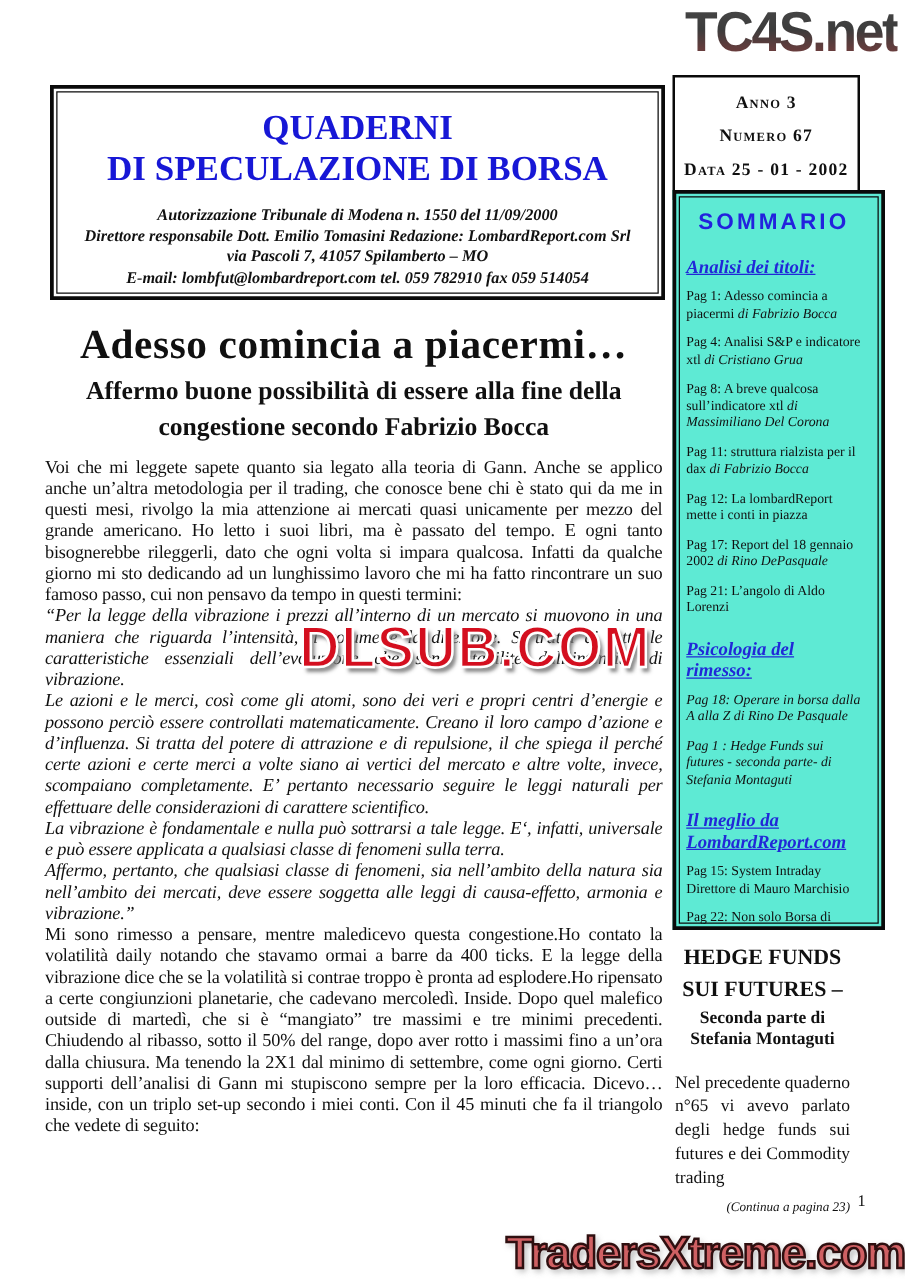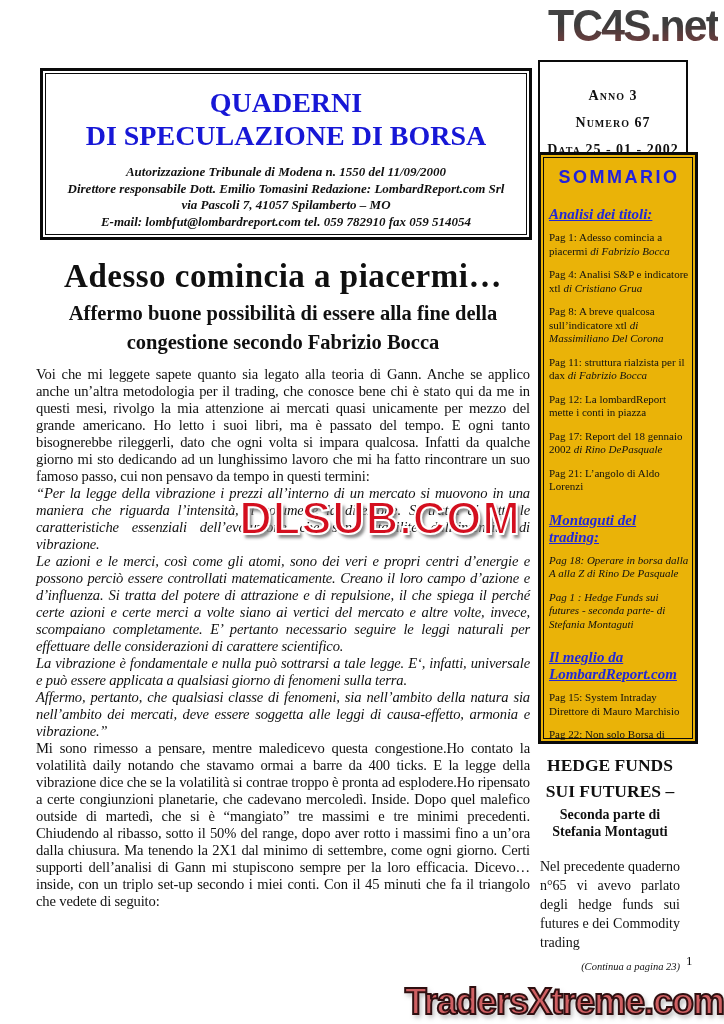--- a/index.html
+++ b/index.html
@@ -29,28 +29,28 @@
     font-size:28px;line-height:33px;
   }
   .masthead-auth{
     margin-top:12px;text-align:center;font-weight:bold;font-style:italic;
     font-size:13px;line-height:16.5px;color:#111;
   }
   
   .issue-box{
     position:absolute;left:538px;top:60px;width:142px;height:82px;
     border:2px solid #0a0a0a;display:flex;flex-direction:column;justify-content:space-around;
-    padding:20px 2px;text-align:center;
+    padding:7px 2px;text-align:center;
   }
   .issue-line{font-variant:small-caps;font-weight:bold;font-size:14px;letter-spacing:1px;}
   
   .sommario{
     position:absolute;left:538px;top:152px;width:140px;height:584px;
     border:3px solid #0a0a0a;outline:1px solid #0a0a0a;outline-offset:-6px;
-    padding:2px 6px 0 8px;overflow:hidden;background:#eab308;
+    padding:2px 16px 0 8px;overflow:hidden;background:#5eead4;
   }
   .sommario-title{
     font-family:"Liberation Sans", sans-serif;font-weight:bold;color:#2222dd;
     font-size:18px;letter-spacing:2.5px;text-align:center;margin:10px 0 10px 0;
   }
   .som-heading{
     color:#2128d8;font-style:italic;font-weight:bold;font-size:15px;
     text-decoration:underline;margin:8px 0 8px 0;line-height:17px;display:inline-block;
   }
   .som-item{font-size:11px;line-height:13.5px;margin:0 0 10px 0;}
@@ -120,21 +120,21 @@
 
   <a class="som-heading">Analisi dei titoli:</a>
   <div class="som-item"><span>Pag 1: Adesso comincia a piacermi</span> <span class="au">di Fabrizio Bocca</span></div>
   <div class="som-item"><span>Pag 4: Analisi S&amp;P e indicatore xtl</span> <span class="au">di Cristiano Grua</span></div>
   <div class="som-item"><span>Pag 8: A breve qualcosa sull’indicatore xtl</span> <span class="au">di Massimiliano Del Corona</span></div>
   <div class="som-item"><span>Pag 11: struttura rialzista per il dax</span> <span class="au">di Fabrizio Bocca</span></div>
   <div class="som-item"><span>Pag 12: La lombardReport mette i conti in piazza</span><span class="au"></span></div>
   <div class="som-item"><span>Pag 17: Report del 18 gennaio 2002</span> <span class="au">di Rino DePasquale</span></div>
   <div class="som-item"><span>Pag 21: L’angolo di Aldo Lorenzi</span><span class="au"></span></div>
 
-  <a class="som-heading">Montaguti del trading:</a>
+  <a class="som-heading">Psicologia del rimesso:</a>
   <div class="som-item all-italic"><span>Pag 18: Operare in borsa dalla A alla Z</span> <span class="au">di Rino De Pasquale</span></div>
   <div class="som-item all-italic"><span>Pag 1 : Hedge Funds sui futures - seconda parte-</span> <span class="au">di Stefania Montaguti</span></div>
 
   <a class="som-heading">Il meglio da LombardReport.com</a>
   <div class="som-item"><span>Pag 15: System Intraday Direttore</span> <span>di Mauro Marchisio</span></div>
   <div class="som-item"><span>Pag 22: Non solo Borsa</span> <span>di Emilio Tomasini</span></div>
 </div>
 
 <div class="hedge">
   <div class="hedge-title">
@@ -152,21 +152,21 @@
 <div class="article">
   <div class="article-title">Adesso comincia a piacermi…</div>
   <div class="article-subtitle">
     <div>Affermo buone possibilità di essere alla fine della</div>
     <div>congestione secondo Fabrizio Bocca</div>
   </div>
   <div class="article-body">
     <p>Voi che mi leggete sapete quanto sia legato alla teoria di Gann. Anche se applico anche un’altra metodologia per il trading, che conosce bene chi è stato qui da me in questi mesi, rivolgo la mia attenzione ai mercati quasi unicamente per mezzo del grande americano. Ho letto i suoi libri, ma è passato del tempo. E ogni tanto bisognerebbe rileggerli, dato che ogni volta si impara qualcosa. Infatti da qualche giorno mi sto dedicando ad un lunghissimo lavoro che mi ha fatto rincontrare un suo famoso passo, cui non pensavo da tempo in questi termini:</p>
     <p class="quote">“Per la legge della vibrazione i prezzi all’interno di un mercato si muovono in una maniera che riguarda l’intensità, il volume e la direzione. Si tratta di tutte le caratteristiche essenziali dell’evoluzione che sono stabilite dall’intensità di vibrazione.</p>
     <p class="quote">Le azioni e le merci, così come gli atomi, sono dei veri e propri centri d’energie e possono perciò essere controllati matematicamente. Creano il loro campo d’azione e d’influenza. Si tratta del potere di attrazione e di repulsione, il che spiega il perché certe azioni e certe merci a volte siano ai vertici del mercato e altre volte, invece, scompaiano completamente. E’ pertanto necessario seguire le leggi naturali per effettuare delle considerazioni di carattere scientifico.</p>
-    <p class="quote">La vibrazione è fondamentale e nulla può sottrarsi a tale legge. E‘, infatti, universale e può essere applicata a qualsiasi giorno di fenomeni sulla terra.</p>
+    <p class="quote">La vibrazione è fondamentale e nulla può sottrarsi a tale legge. E‘, infatti, universale e può essere applicata a qualsiasi classe di fenomeni sulla terra.</p>
     <p class="quote">Affermo, pertanto, che qualsiasi classe di fenomeni, sia nell’ambito della natura sia nell’ambito dei mercati, deve essere soggetta alle leggi di causa-effetto, armonia e vibrazione.”</p>
     <p>Mi sono rimesso a pensare, mentre maledicevo questa congestione.Ho contato la volatilità daily notando che stavamo ormai a barre da 400 ticks. E la legge della vibrazione dice che se la volatilità si contrae troppo è pronta ad esplodere.Ho ripensato a certe congiunzioni planetarie, che cadevano mercoledì. Inside. Dopo quel malefico outside di martedì, che si è “mangiato” tre massimi e tre minimi precedenti. Chiudendo al ribasso, sotto il 50% del range, dopo aver rotto i massimi fino a un’ora dalla chiusura. Ma tenendo la 2X1 dal minimo di settembre, come ogni giorno. Certi supporti dell’analisi di Gann mi stupiscono sempre per la loro efficacia. Dicevo… inside, con un triplo set-up secondo i miei conti. Con il 45 minuti che fa il triangolo che vedete di seguito:</p>
   </div>
 </div>
 
 <div class="watermark">DLSUB.COM</div>
 
 <div class="page-number">1</div>
 <div class="txtreme">TradersXtreme.com</div>
 

